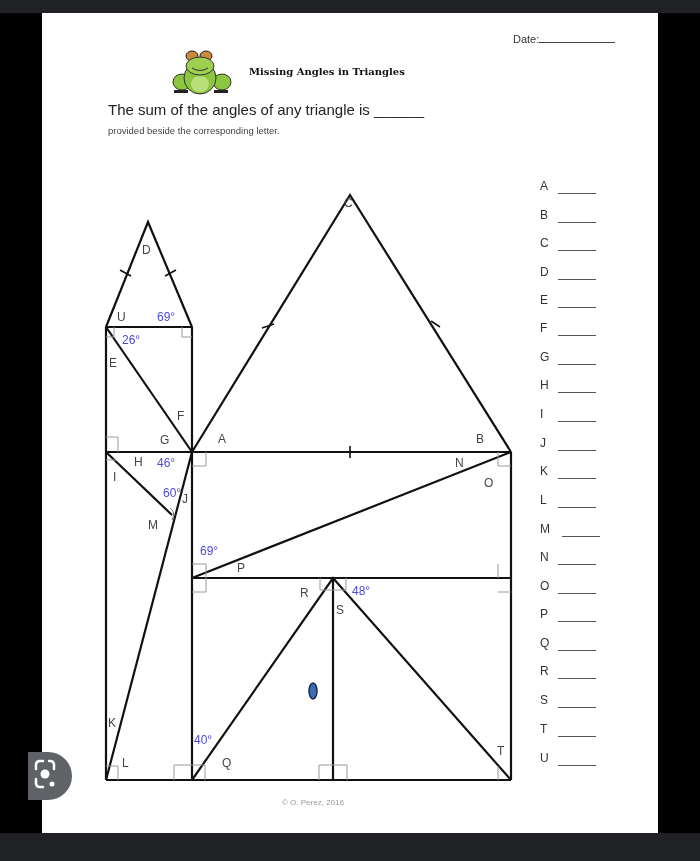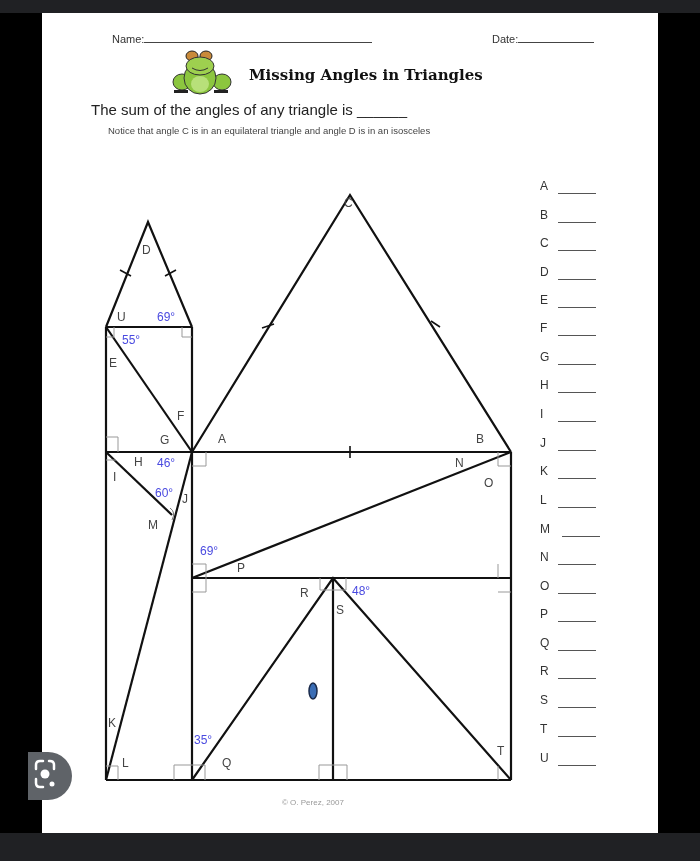--- a/index.html
+++ b/index.html
@@ -3,63 +3,60 @@
 <meta charset="utf-8">
 <style>
   html, body { margin:0; padding:0; }
   body { width:700px; height:861px; background:#000; position:relative; overflow:hidden; font-family:"Liberation Sans", sans-serif; }
   .topbar { position:absolute; left:0; top:0; width:700px; height:13px; background:#202124; }
   .bottombar { position:absolute; left:0; top:833px; width:700px; height:28px; background:#202124; }
   .page { position:absolute; left:42px; top:13px; width:616px; height:820px; background:#fff; }
   .abs { position:absolute; }
   .hdr { font-size:11px; color:#333; }
   .uline { display:inline-block; border-bottom:1px solid #444; height:10px; vertical-align:baseline; }
-  .title { font-family:"DejaVu Serif", serif; font-weight:bold; font-size:15px; color:#111; }
+  .title { font-family:"DejaVu Serif", serif; font-weight:bold; font-size:10px; color:#111; }
   .sum { font-size:15px; color:#222; }
   .instr { font-size:9.5px; color:#444; line-height:13px; }
   .lens { position:absolute; left:28px; top:752px; width:44px; height:48px; background:#5f6368; border-radius:0 24px 24px 0; }
   .lens-in { position:absolute; left:30px; top:755px; width:30px; height:40px; }
   .ans-row { position:absolute; left:540px; font-size:12px; color:#333; }
   .ans-line { position:absolute; border-bottom:1px solid #555; height:1px; width:38px; }
   .copy { font-size:8px; color:#999; }
 </style>
 </head>
 <body>
 
 <div class="topbar"></div>
 
 <div class="page">
 
-  <div class="abs hdr" style="left:70px; top:19px;">
-    <span>Name:</span><span class="uline" style="width:228px;"></span>
-  </div>
-  <div class="abs hdr" style="left:450px; top:19px;">
+  <div class="abs hdr" style="left:471px; top:19px;">
     <span>Date:</span><span class="uline" style="width:76px;"></span>
   </div>
 
   <svg class="abs" style="left:128px; top:35px;" width="64" height="50" viewBox="0 0 64 50">
     <ellipse cx="22" cy="8" rx="6" ry="5" fill="#c98a3a" stroke="#222" stroke-width="1"></ellipse>
     <ellipse cx="36" cy="8" rx="6" ry="5" fill="#c98a3a" stroke="#222" stroke-width="1"></ellipse>
     <ellipse cx="12" cy="34" rx="9" ry="8" fill="#8cc63f" stroke="#333" stroke-width="1"></ellipse>
     <ellipse cx="52" cy="34" rx="9" ry="8" fill="#8cc63f" stroke="#333" stroke-width="1"></ellipse>
     <ellipse cx="30" cy="30" rx="16" ry="16" fill="#8cc63f" stroke="#333" stroke-width="1"></ellipse>
     <ellipse cx="30" cy="18" rx="14" ry="9" fill="#9ed04f" stroke="#333" stroke-width="1"></ellipse>
     <path d="M22 20 Q30 25 38 20" stroke="#333" stroke-width="1" fill="none"></path>
     <ellipse cx="30" cy="36" rx="9" ry="8" fill="#b8e07a"></ellipse>
     <rect x="4" y="42" width="14" height="3" fill="#222"></rect>
     <rect x="44" y="42" width="14" height="3" fill="#222"></rect>
   </svg>
 
   <div class="abs title" style="left:207px; top:53px;">Missing Angles in Triangles</div>
-  <div class="abs sum" style="left:49px; top:88px;">The sum of the angles of any triangle is ______</div>
+  <div class="abs sum" style="left:66px; top:88px;">The sum of the angles of any triangle is ______</div>
   <div class="abs instr" style="left:66px; top:111px; width:470px;">
-    <div>Notice that angle C is in an equilateral triangle and angle D is in an isosceles</div>
+    <div>provided beside the corresponding letter.</div>
   </div>
 
-  <div class="abs copy" style="left:240px; top:785px;">© O. Perez, 2007</div>
+  <div class="abs copy" style="left:240px; top:785px;">© O. Perez, 2016</div>
 </div>
 
 <svg class="abs" style="left:0; top:0;" width="700" height="861" viewBox="0 0 700 861">
   <g stroke="#111" stroke-width="2.2" fill="none">
 
     <polyline points="106,327 148,222 192,327"></polyline>
     <line x1="106" y1="327" x2="192" y2="327"></line>
 
     <line x1="106" y1="327" x2="106" y2="780"></line>
     <line x1="192" y1="327" x2="192" y2="780"></line>
@@ -134,26 +131,26 @@
   <span class="abs" style="left:300px; top:586px;">R</span>
   <span class="abs" style="left:336px; top:603px;">S</span>
   <span class="abs" style="left:108px; top:716px;">K</span>
   <span class="abs" style="left:122px; top:756px;">L</span>
   <span class="abs" style="left:222px; top:756px;">Q</span>
   <span class="abs" style="left:497px; top:744px;">T</span>
 </div>
 
 <div class="abs" style="font-size:12px; color:#4a4ae0;">
   <span class="abs" style="left:157px; top:310px;">69°</span>
-  <span class="abs" style="left:122px; top:333px;">55°</span>
+  <span class="abs" style="left:122px; top:333px;">26°</span>
   <span class="abs" style="left:157px; top:456px;">46°</span>
-  <span class="abs" style="left:155px; top:486px;">60°</span>
+  <span class="abs" style="left:163px; top:486px;">60°</span>
   <span class="abs" style="left:200px; top:544px;">69°</span>
   <span class="abs" style="left:352px; top:584px;">48°</span>
-  <span class="abs" style="left:194px; top:733px;">35°</span>
+  <span class="abs" style="left:194px; top:733px;">40°</span>
 </div>
 
 <div>
   <div class="ans-row" style="top:179px;"><span>A</span><span class="ans-line" style="left:18px; top:13px;"></span></div>
   <div class="ans-row" style="top:208px;"><span>B</span><span class="ans-line" style="left:18px; top:13px;"></span></div>
   <div class="ans-row" style="top:236px;"><span>C</span><span class="ans-line" style="left:18px; top:13px;"></span></div>
   <div class="ans-row" style="top:265px;"><span>D</span><span class="ans-line" style="left:18px; top:13px;"></span></div>
   <div class="ans-row" style="top:293px;"><span>E</span><span class="ans-line" style="left:18px; top:13px;"></span></div>
   <div class="ans-row" style="top:321px;"><span>F</span><span class="ans-line" style="left:18px; top:13px;"></span></div>
   <div class="ans-row" style="top:350px;"><span>G</span><span class="ans-line" style="left:18px; top:13px;"></span></div>

